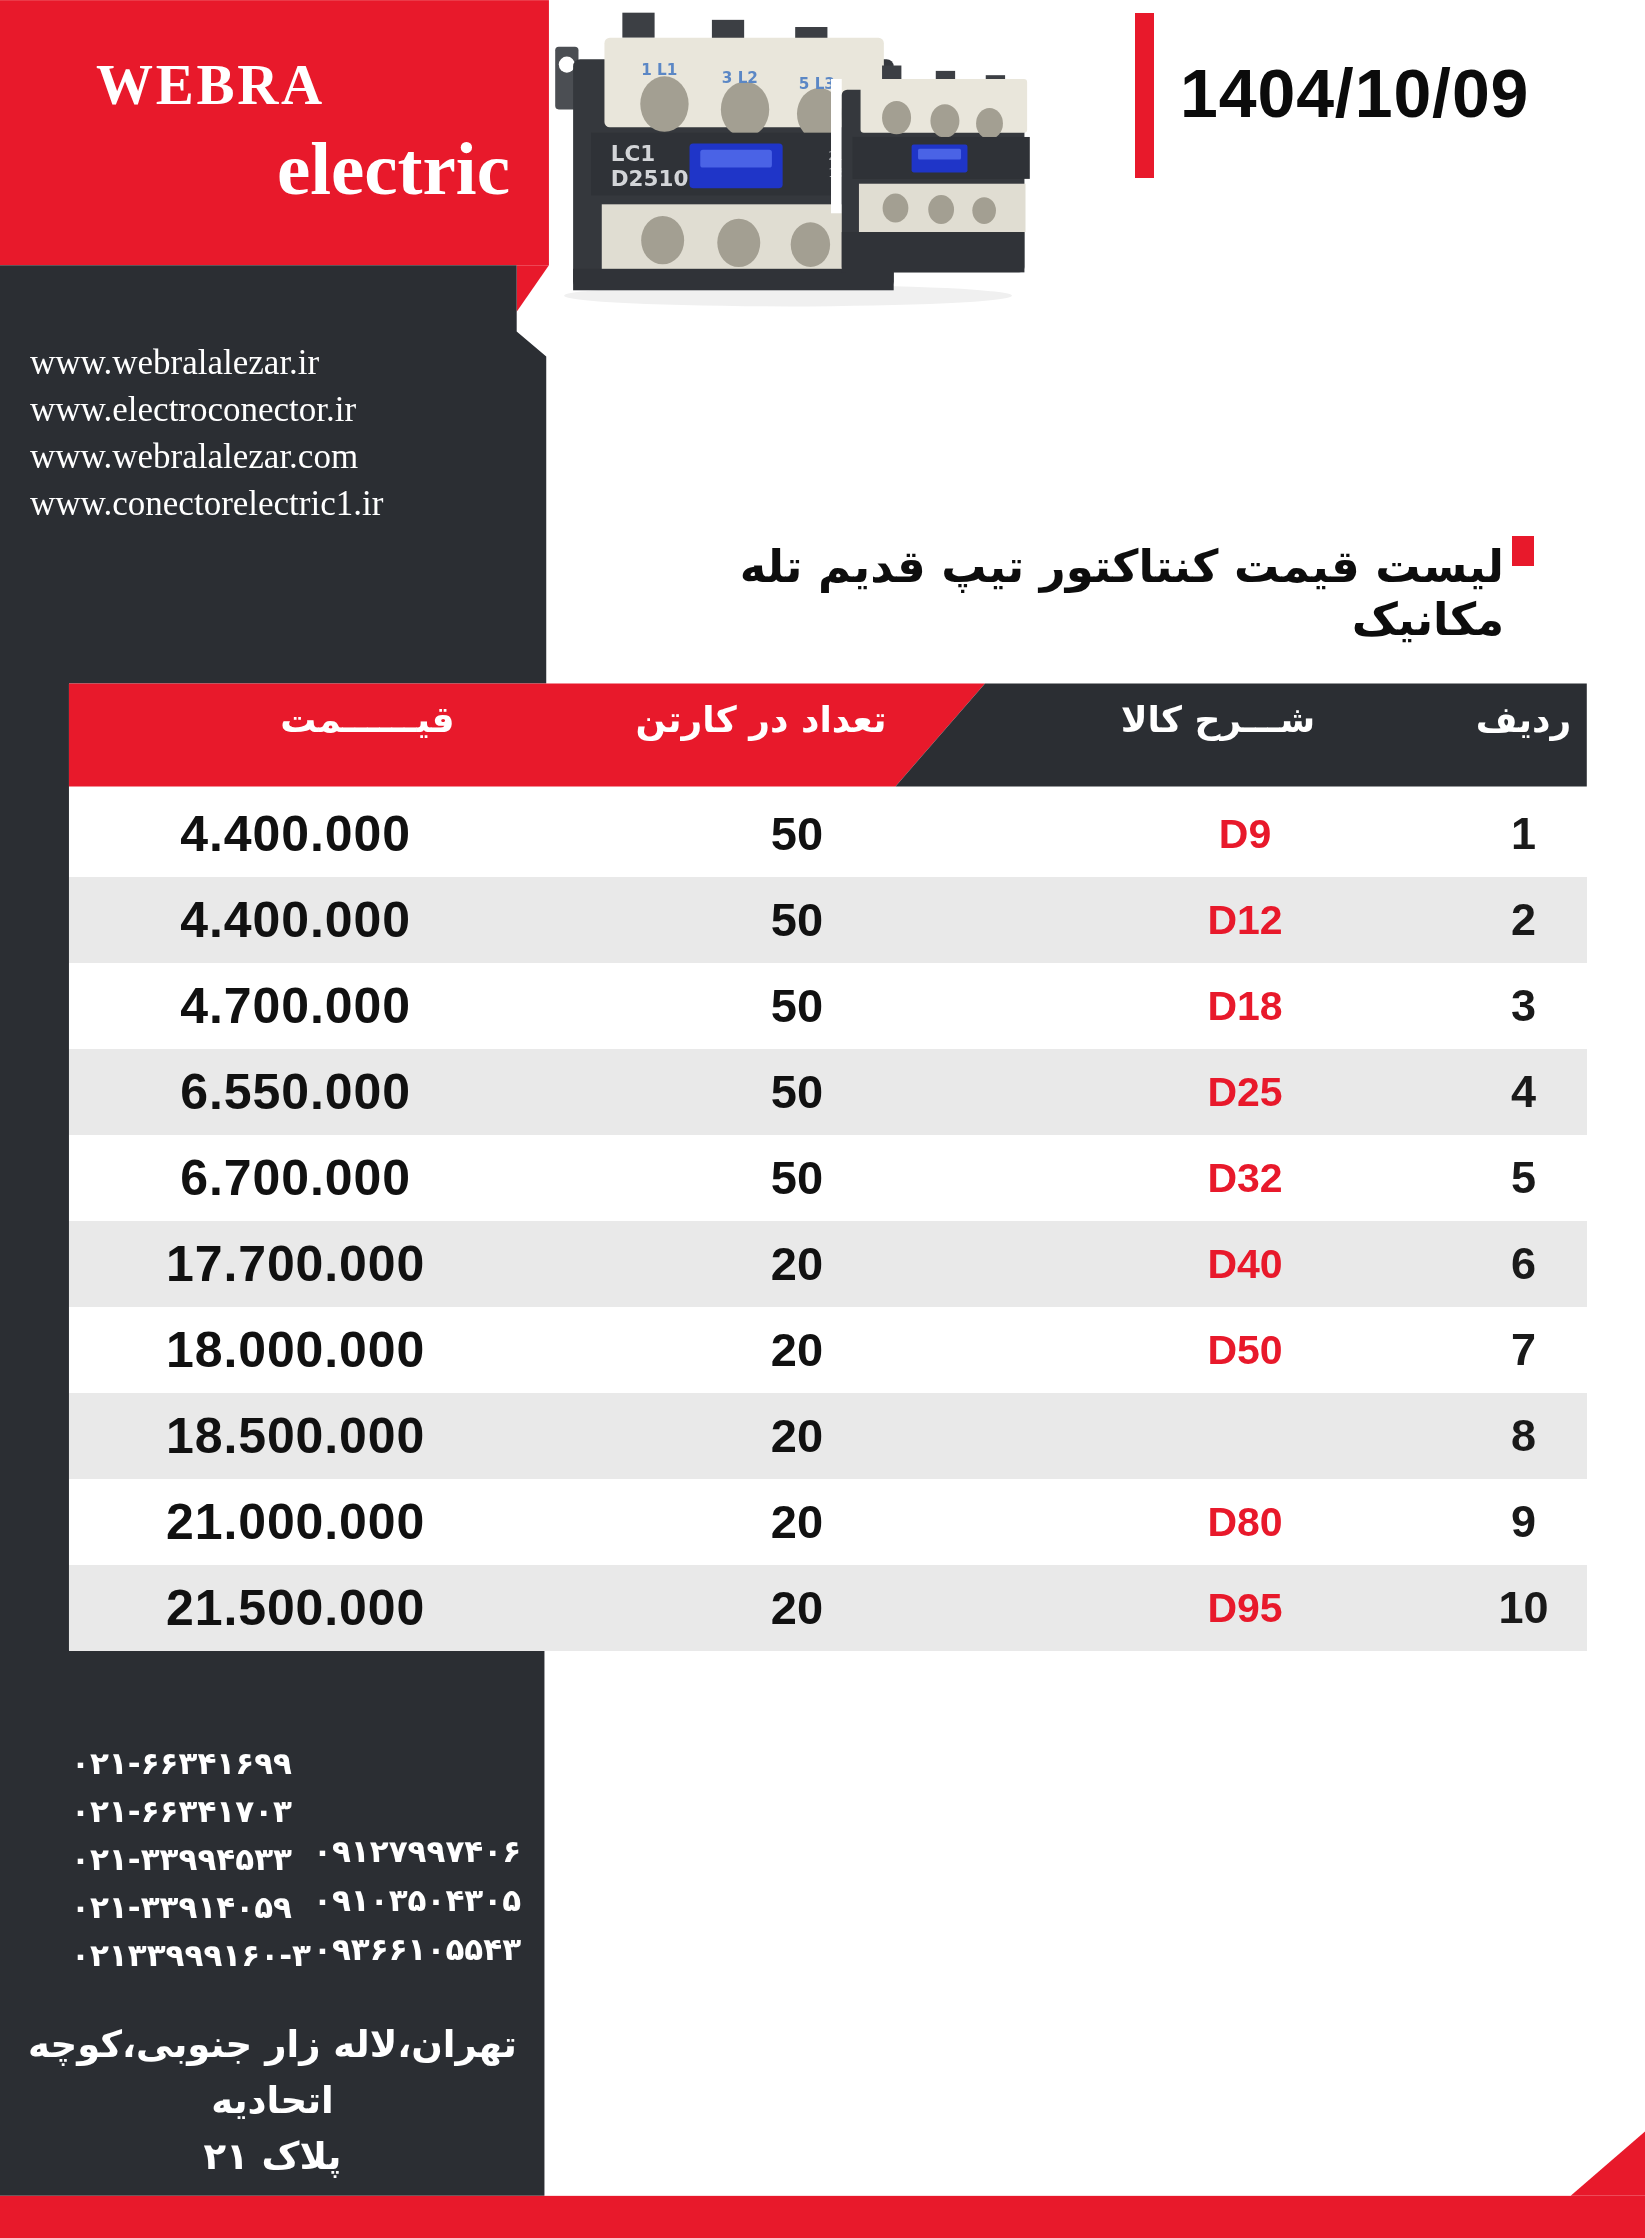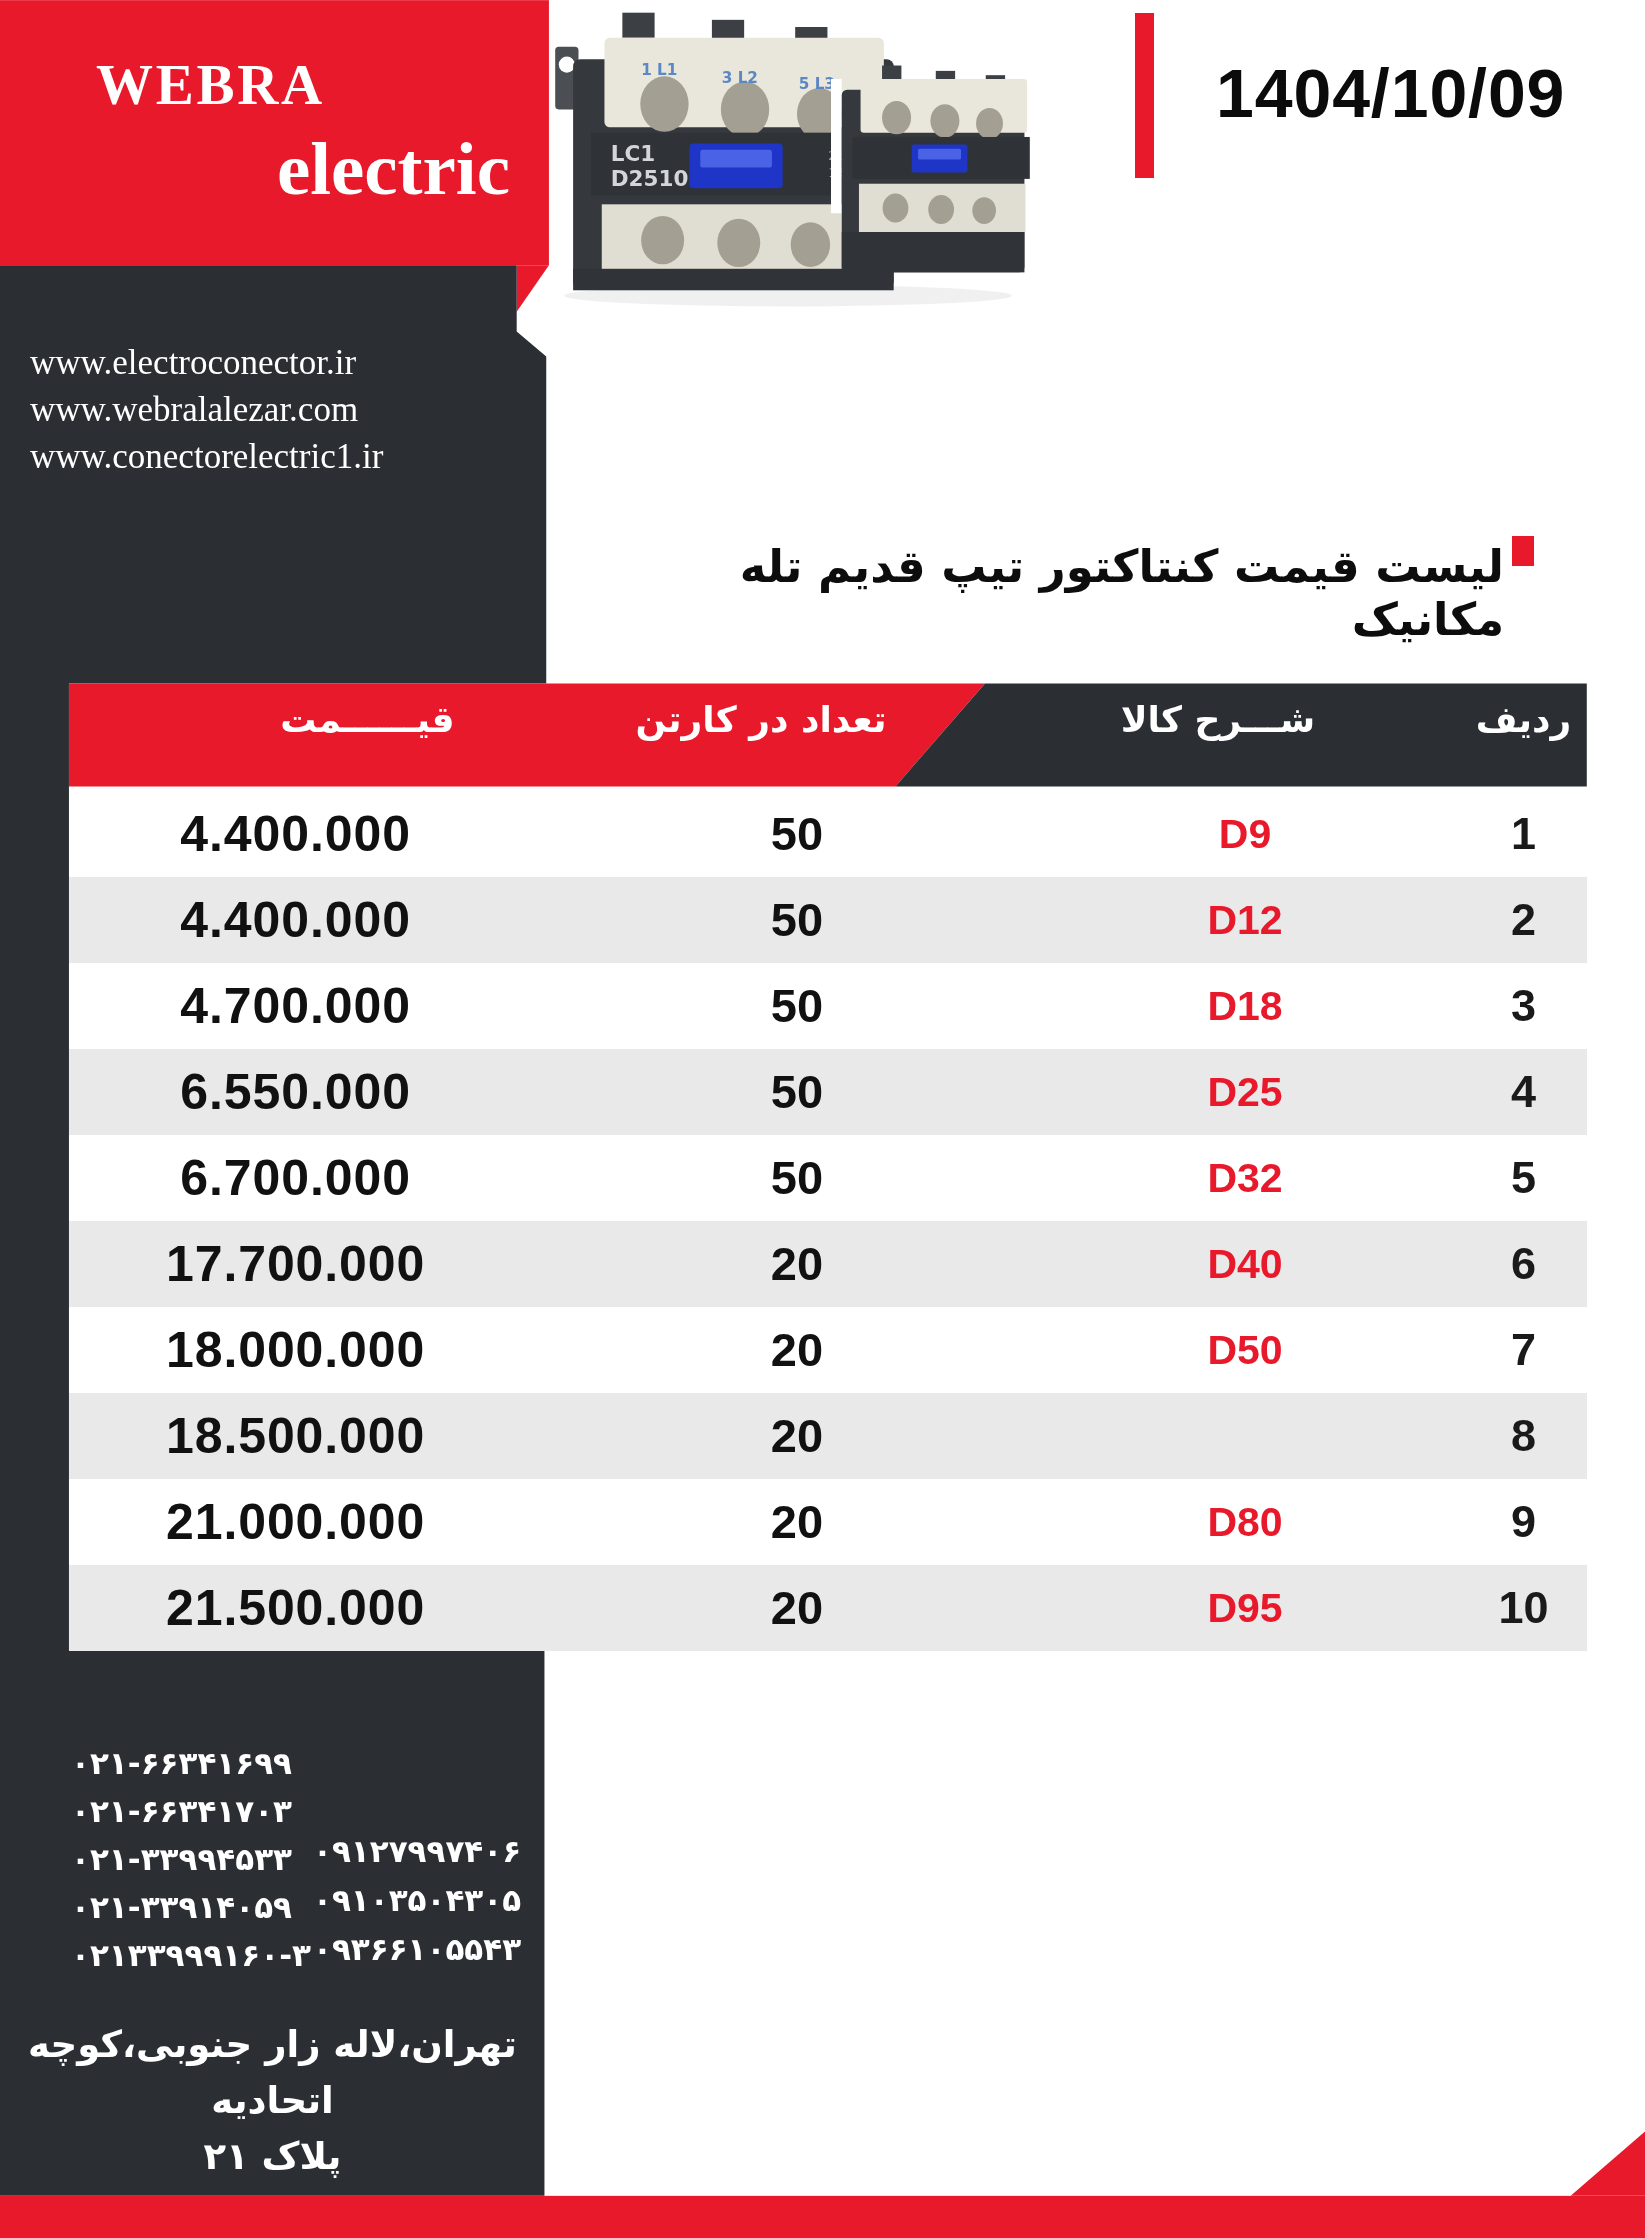--- a/index.html
+++ b/index.html
@@ -17,21 +17,21 @@
     font-size:57px;letter-spacing:2.7px;
   }
   .logo-electric{
     left:170px;top:131px;width:340px;text-align:right;color:#fff;
     font-family:"Liberation Serif","DejaVu Serif",serif;font-weight:bold;
     font-size:75px;line-height:1;
   }
   .websites{left:30px;top:339px;width:502px;color:#fff;
     font-family:"Liberation Serif","DejaVu Serif",serif;font-size:35px;line-height:47px;}
   .date-bar{left:1135px;top:12.5px;width:19px;height:165px;background:#e8192b;}
-  .date-text{left:1216px;top:54px;width:376px;color:#0b0b0b;
+  .date-text{left:1180px;top:54px;width:376px;color:#0b0b0b;
     font-family:"Liberation Sans",sans-serif;font-weight:bold;font-size:68px;letter-spacing:0.9px;}
   .page-title{
     left:591px;top:540px;width:913px;text-align:right;direction:rtl;
     color:#0d0d0d;font-weight:bold;font-size:45px;
   }
   .title-bullet{left:1512px;top:536px;width:21.5px;height:30px;background:#e8192b;}
 
   .th{top:668px;height:103px;line-height:103px;color:#fff;font-weight:bold;
       font-size:36px;text-align:center;direction:rtl;}
   .th-price{left:99px;width:537px;}
@@ -129,20 +129,21 @@
     </g>
   </g>
 </svg>
 
 <div class="layer">
 
   <div class="abs logo-webra">WEBRA</div>
   <div class="abs logo-electric">electric</div>
 
   <div class="abs websites">
+    <div>www.webralalezar.ir</div>
     <div>www.electroconector.ir</div>
     <div>www.webralalezar.com</div>
     <div>www.conectorelectric1.ir</div>
   </div>
 
   <div class="abs date-bar"></div>
   <div class="abs date-text">1404/10/09</div>
 
   <div class="abs page-title">لیست قیمت  کنتاکتور تیپ قدیم تله مکانیک</div>
   <div class="abs title-bullet"></div>

